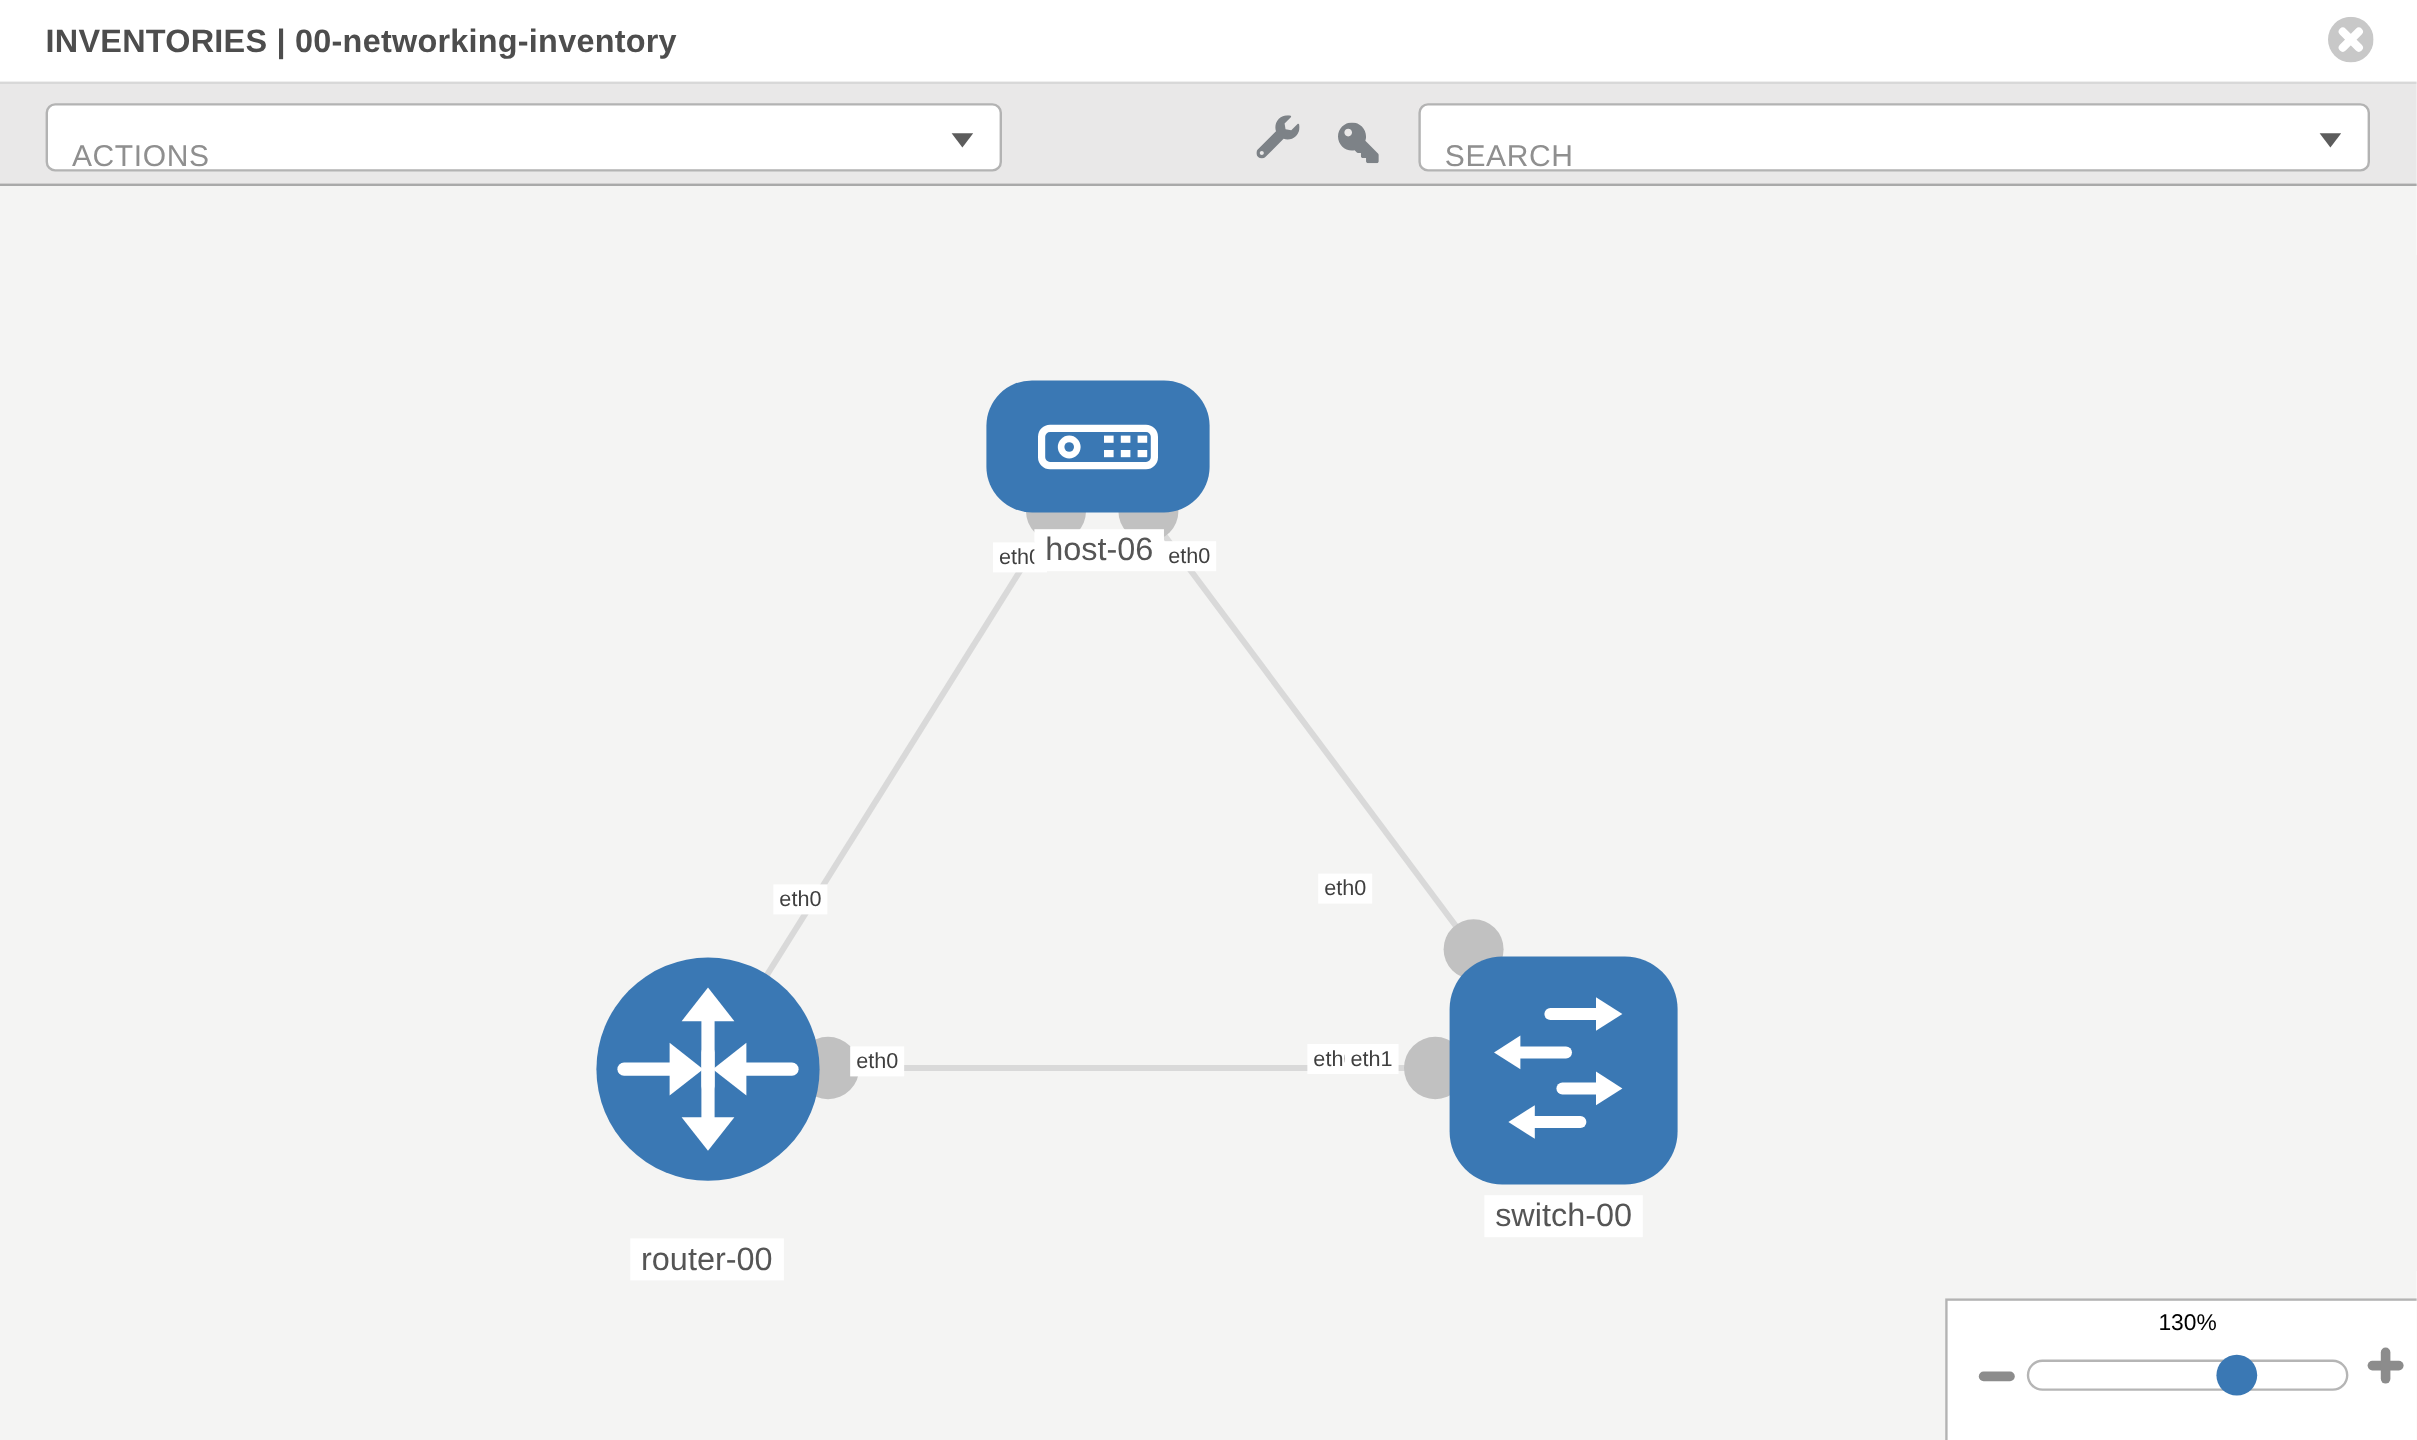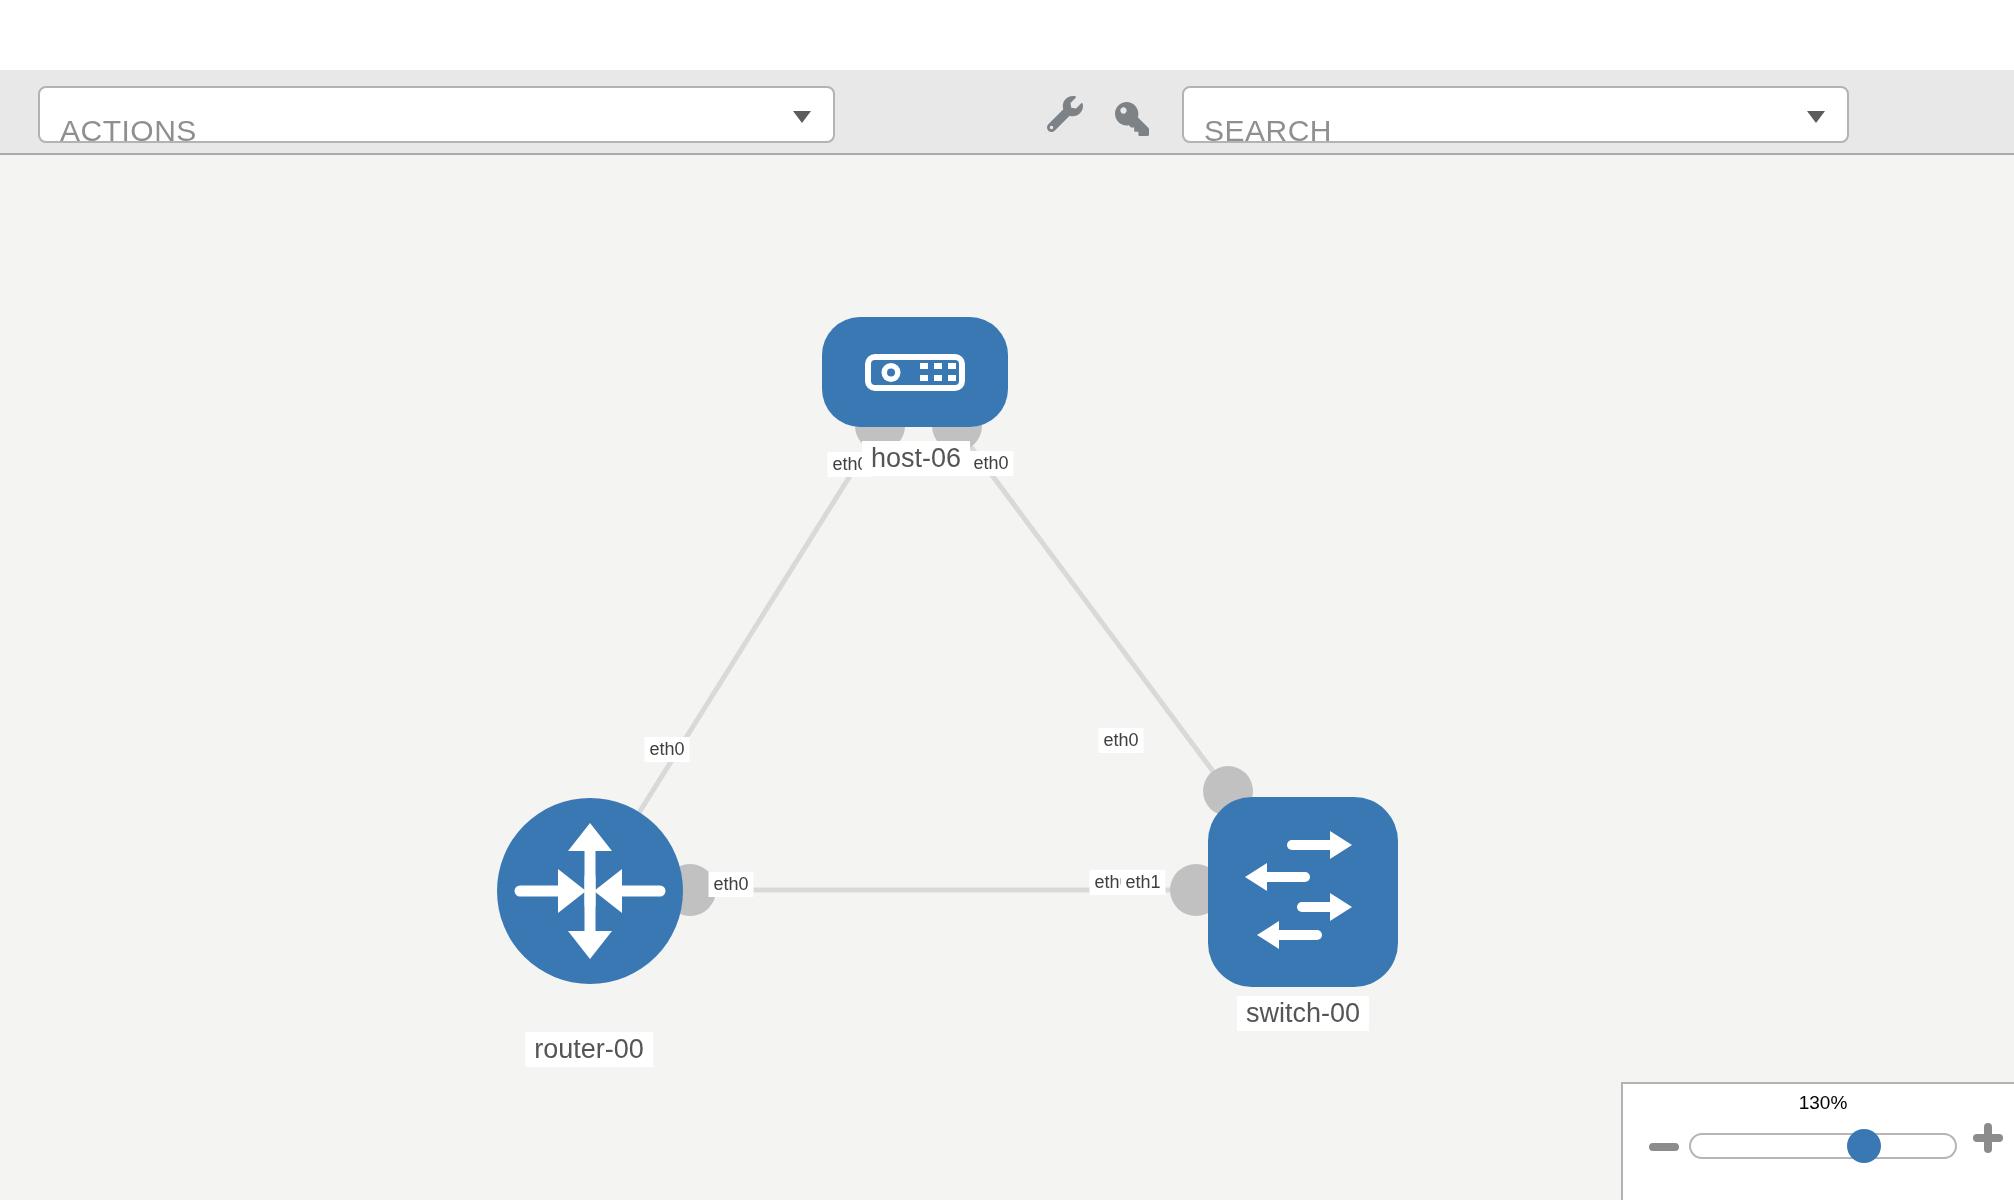--- a/index.html
+++ b/index.html
@@ -21,22 +21,22 @@
 
   
   .header{position:absolute;left:0;top:0;width:2014px;height:70px;background:#fff;border-bottom:2px solid #d8d8d8;}
   .title{position:absolute;left:38px;top:19px;font-size:27px;font-weight:bold;color:var(--title-text);letter-spacing:.2px;}
   .close-btn{position:absolute;right:36px;top:14px;width:38px;height:38px;border:none;background:transparent;cursor:pointer;padding:0;}
 
   
   .toolbar{position:absolute;left:0;top:70px;width:2014px;height:85px;background:var(--toolbar-bg);border-bottom:2px solid #a9a9a9;}
   .select{position:absolute;top:16px;height:57px;background:#fff;border:2px solid var(--border-gray);border-radius:8px;display:flex;align-items:center;cursor:pointer;}
   .select.actions{left:38px;width:797px;}
-  .select.search{left:1182px;width:667px;}
-  .select-label{font-size:30px;color:var(--select-text);padding-left:20px;letter-spacing:.5px;margin-top:32px;}
+  .select.search{left:1182px;width:793px;}
+  .select-label{font-size:25px;color:var(--select-text);padding-left:20px;letter-spacing:.5px;margin-top:32px;}
   .caret{position:absolute;right:22px;top:23px;width:0;height:0;border-left:9px solid transparent;border-right:9px solid transparent;border-top:12px solid #5c5c5c;}
   .tool-btn{position:absolute;border:none;background:transparent;cursor:pointer;padding:0;}
   .tool-btn.wrench{left:1046px;top:26px;width:38px;height:38px;}
   .tool-btn.key{left:1114px;top:32px;width:36px;height:30px;}
 
   
   .canvas{position:absolute;left:0;top:155px;width:2014px;height:1045px;background:var(--canvas-bg);overflow:hidden;}
   .graph{position:absolute;left:0;top:0;}
 
   
@@ -53,20 +53,29 @@
   .zoom-plus .hbar{position:absolute;left:2px;top:13px;width:30px;height:8px;border-radius:4px;background:#8c8c8c;}
   .zoom-plus .vbar{position:absolute;left:13px;top:2px;width:8px;height:30px;border-radius:4px;background:#8c8c8c;}
   .zoom-track{position:absolute;left:66px;top:49px;width:268px;height:26px;background:#fff;border:2px solid #b5b5b5;border-radius:14px;cursor:pointer;}
   .zoom-handle{position:absolute;left:156px;top:-6px;width:34px;height:34px;border-radius:50%;background:var(--node-blue);cursor:grab;}
 </style>
 </head>
 <body>
 
 <div class="app">
 
+  <header class="header">
+    <h1 class="title">INVENTORIES | 00-networking-inventory</h1>
+    <button class="close-btn">
+      <svg width="38" height="38" viewBox="0 0 512 512">
+        <circle cx="256" cy="256" r="256" fill="#c8c8c8"></circle>
+        <path d="M166 166 L346 346 M346 166 L166 346" stroke="#ffffff" stroke-width="92" stroke-linecap="round"></path>
+      </svg>
+    </button>
+  </header>
 
   <div class="toolbar">
     <div class="select actions">
       <span class="select-label">ACTIONS</span>
       <span class="caret"></span>
     </div>
 
     <button class="tool-btn wrench">
       <svg width="36" height="36" viewBox="0 0 512 512">
         <path style="fill:var(--icon-gray)" d="M507.73 109.1c-2.24-9.03-13.54-12.09-20.12-5.51l-74.36 74.36-67.88-11.31-11.31-67.88 74.36-74.36c6.62-6.62 3.43-17.9-5.66-20.16-47.38-11.74-99.55.91-136.58 37.93-39.64 39.64-50.55 97.1-34.05 147.2L18.74 402.76c-24.99 24.99-24.99 65.51 0 90.5 24.99 24.99 65.51 24.99 90.5 0l213.21-213.21c50.12 16.71 107.47 5.68 147.37-34.22 37.07-37.07 49.7-89.32 37.91-136.73zM64 472c-13.25 0-24-10.75-24-24 0-13.26 10.75-24 24-24s24 10.74 24 24c0 13.25-10.75 24-24 24z"></path>

